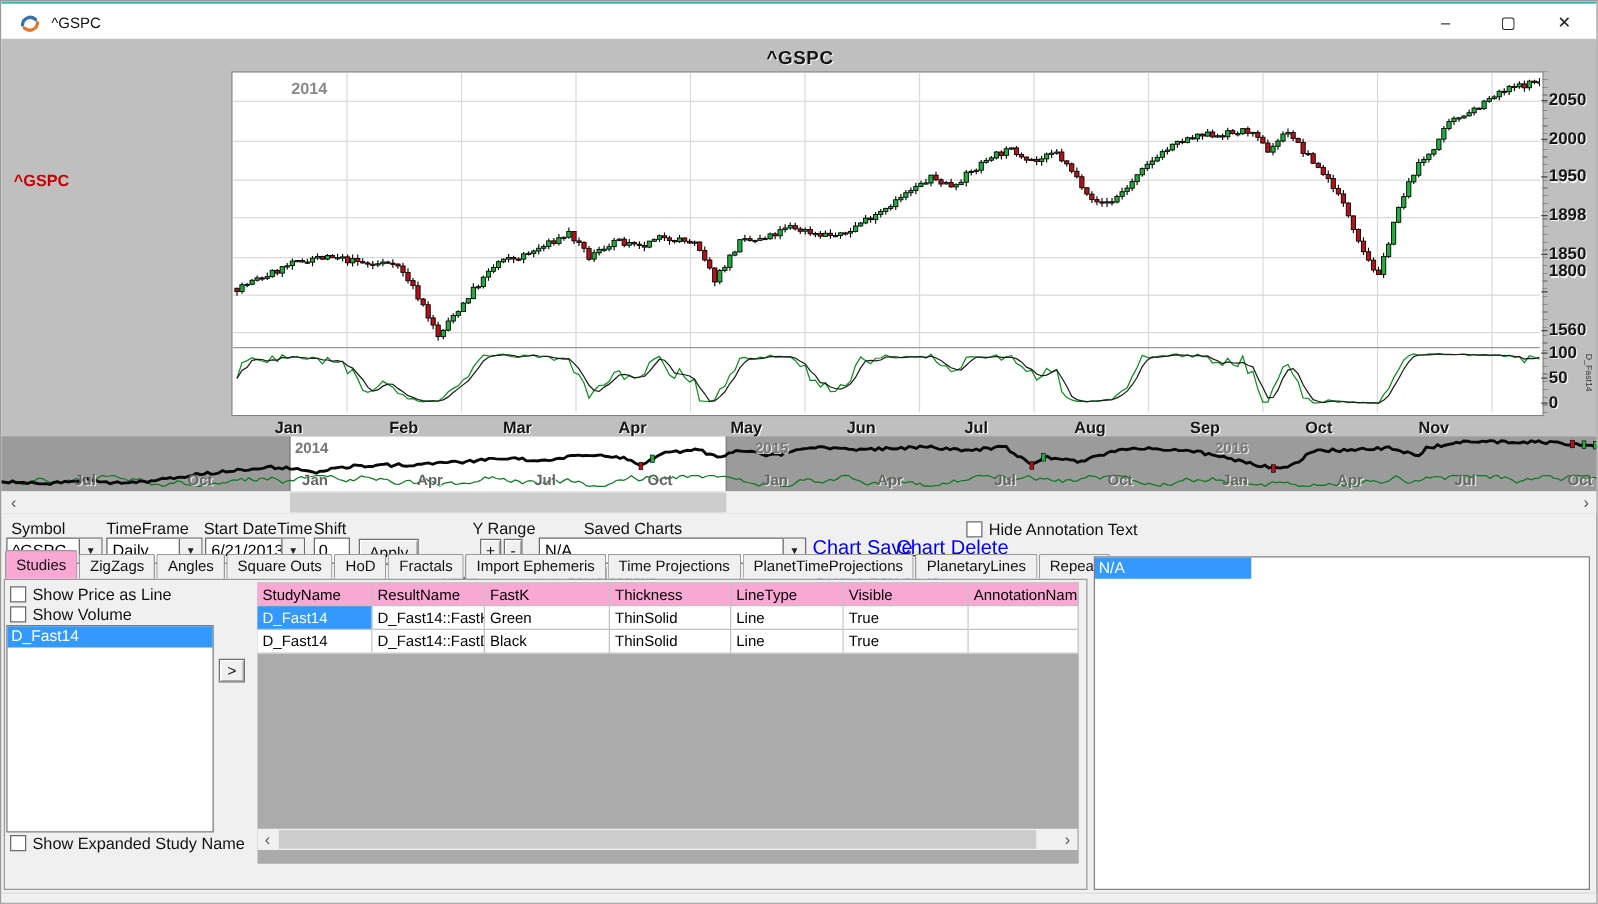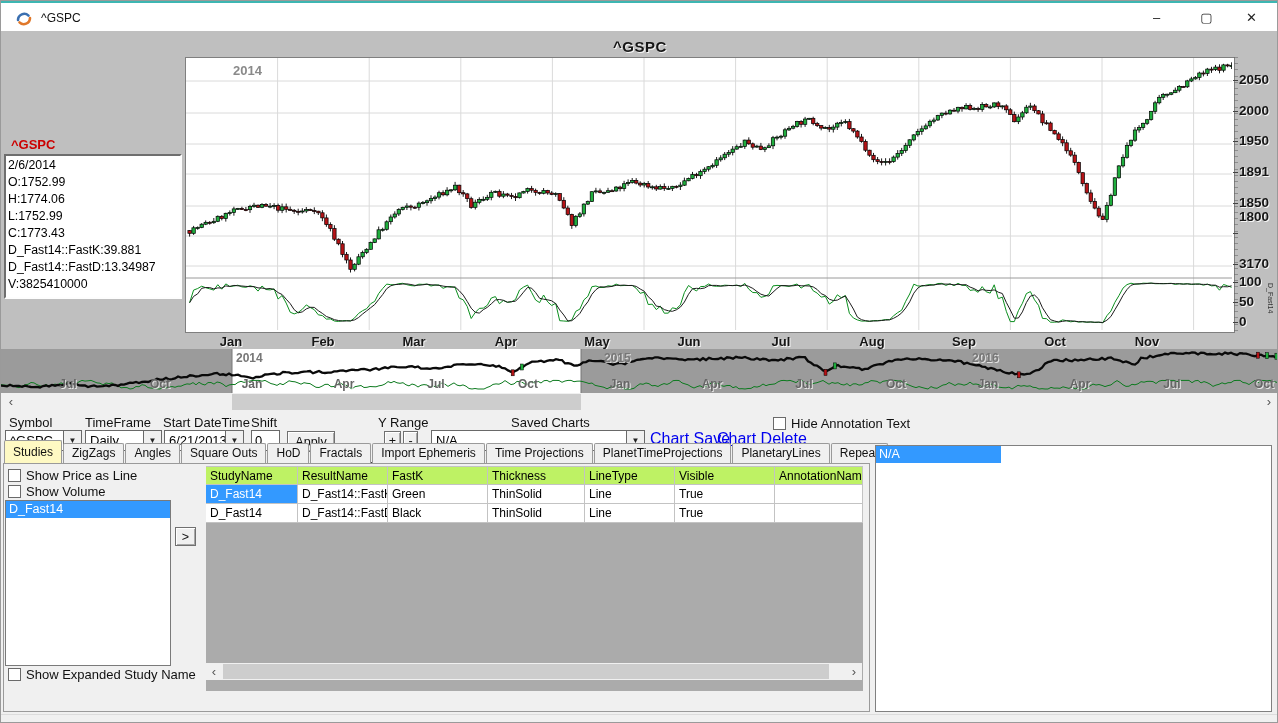--- a/index.html
+++ b/index.html
@@ -50,30 +50,30 @@
          font-size:12.5px;text-align:center;color:#111;}
   .cbrow{position:absolute;font-size:13px;color:#111;display:flex;align-items:center;gap:5px;}
   .cb{display:inline-block;width:13px;height:13px;background:#fff;border:1px solid #6a6a6a;
       box-sizing:border-box;position:relative;flex:0 0 13px;}
   .cb.checked::after{content:"✓";position:absolute;left:0px;top:-3px;font-size:13px;font-weight:bold;color:#000;}
   .link{position:absolute;font-size:16px;color:#0000ee;text-decoration:underline;cursor:pointer;}
   
   #tabstrip{left:3px;top:442px;height:20px;display:flex;align-items:flex-end;}
   .tab{height:19px;line-height:19px;padding:0 8px;font-size:12px;color:#111;background:#f0f0f0;
        border:1px solid #9a9a9a;border-bottom:none;border-radius:2px 2px 0 0;margin-right:1px;}
-  .tab.active{height:22px;line-height:22px;background:#fef9c3;position:relative;z-index:3;}
+  .tab.active{height:22px;line-height:22px;background:#f9a8d4;position:relative;z-index:3;}
   
   #studiespanel{left:2px;top:462px;width:867px;height:249px;background:#f0f0f0;border:1px solid #9a9a9a;box-sizing:border-box;}
   #studylist{left:4px;top:499px;width:166px;height:166px;background:#fff;border:1px solid #7a7a7a;box-sizing:border-box;}
   .listitem{font-size:12.5px;height:17px;line-height:17px;padding-left:3px;color:#000;}
   .listitem.sel{background:#3399ff;color:#fff;}
   #graybed{left:205px;top:465px;width:657px;height:225px;background:#ababab;}
   .tb-cell{position:absolute;box-sizing:border-box;border-right:1px solid #c3c3c3;border-bottom:1px solid #c3c3c3;
            background:#fff;font-size:12px;color:#000;padding:2px 0 0 4px;height:19px;overflow:hidden;white-space:nowrap;}
-  .tb-cell.hdr{background:#bef264;border-top:1px solid #c3c3c3;}
+  .tb-cell.hdr{background:#f9a8d4;border-top:1px solid #c3c3c3;}
   .tb-cell.selcell{background:#3399ff;color:#fff;}
   #stscroll{left:205px;top:662px;width:656px;height:17px;background:#f0f0f0;}
   #stthumb{left:17px;top:1px;width:606px;height:15px;background:#cdcdcd;position:absolute;}
   
   #annotlist{left:874px;top:444px;width:397px;height:267px;background:#fff;border:1px solid #808080;box-sizing:border-box;}
   #annotlist .listitem.sel{width:122px;}
   
   #statusbar{left:0;top:713px;width:1278px;height:10px;background:#f0f0f0;border-top:1px solid #dcdcdc;}
 </style>
 </head>
@@ -86,30 +86,20 @@
   </svg>
   <span class="abs" id="wintitle">^GSPC</span>
   <div class="abs winbtn" style="right:100px;">–</div>
   <div class="abs winbtn" style="right:50px;">▢</div>
   <div class="abs winbtn" style="right:5px;">✕</div>
 </div>
 
 <div class="abs" id="chartregion">
   <div class="abs emb" id="charttitle">^GSPC</div>
   <div class="abs" id="symred">^GSPC</div>
-  <div class="abs" id="infobox">
-      <div>2/6/2014</div>
-      <div>O:1752.99</div>
-      <div>H:1774.06</div>
-      <div>L:1752.99</div>
-      <div>C:1773.43</div>
-      <div>D_Fast14::FastK:39.881</div>
-      <div>D_Fast14::FastD:13.34987</div>
-      <div>V:3825410000</div>
-    </div>
 
   <div class="abs" id="plot">
     <svg id="plotsvg" width="1046" height="272" style="display:block">
         <line x1="91.6" y1="0" x2="91.6" y2="272" stroke="#dadada"></line>
         <line x1="183.2" y1="0" x2="183.2" y2="272" stroke="#dadada"></line>
         <line x1="274.8" y1="0" x2="274.8" y2="272" stroke="#dadada"></line>
         <line x1="366.4" y1="0" x2="366.4" y2="272" stroke="#dadada"></line>
         <line x1="458.0" y1="0" x2="458.0" y2="272" stroke="#dadada"></line>
         <line x1="549.6" y1="0" x2="549.6" y2="272" stroke="#dadada"></line>
         <line x1="641.2" y1="0" x2="641.2" y2="272" stroke="#dadada"></line>
@@ -651,27 +641,27 @@
   </div>
   <div class="abs emb" id="plotyear" style="color:#8a8a8a;text-shadow:none;">2014</div>
   <div class="abs" id="minorticks"></div>
   <div id="yaxis">
       <div class="ytick emb abs" style="top:41px;">2050</div>
       <div class="ytickdash abs" style="top:49px;"></div>
       <div class="ytick emb abs" style="top:72px;">2000</div>
       <div class="ytickdash abs" style="top:80px;"></div>
       <div class="ytick emb abs" style="top:102px;">1950</div>
       <div class="ytickdash abs" style="top:110px;"></div>
-      <div class="ytick emb abs" style="top:133px;">1891</div>
+      <div class="ytick emb abs" style="top:133px;">1898</div>
       <div class="ytickdash abs" style="top:141px;"></div>
       <div class="ytick emb abs" style="top:164px;">1850</div>
       <div class="ytickdash abs" style="top:172px;"></div>
       <div class="ytick emb abs" style="top:178px;">1800</div>
       <div class="ytickdash abs" style="top:202px;"></div>
-      <div class="ytick emb abs" style="top:225px;">3170</div>
+      <div class="ytick emb abs" style="top:225px;">1560</div>
       <div class="ytickdash abs" style="top:233px;"></div>
       <div class="ytick emb abs" style="top:243px;">100</div>
       <div class="ytickdash abs" style="top:251px;"></div>
       <div class="ytick emb abs" style="top:263px;">50</div>
       <div class="ytickdash abs" style="top:271px;"></div>
       <div class="ytick emb abs" style="top:283px;">0</div>
       <div class="ytickdash abs" style="top:291px;"></div>
     </div>
   <div id="months">
       <div class="mlabel emb" style="left:230px;">Jan</div>
@@ -752,21 +742,21 @@
 
 <div class="lbl" style="left:250px;top:414px;">Shift</div>
 <div class="tbox" style="left:250px;top:429px;width:29px;">0</div>
 <div class="btn3d" style="left:286px;top:430px;width:48px;height:21px;line-height:20px;">Apply</div>
 
 <div class="lbl" style="left:377px;top:414px;">Y Range</div>
 <div class="lbl" style="left:352px;top:433px;margin-top:23px;">Price</div>
 <div class="btn3d" style="left:383px;top:430px;width:17px;height:20px;line-height:19px;">+</div>
 <div class="btn3d" style="left:402px;top:430px;width:15px;height:20px;line-height:19px;">-</div>
 
-<div class="lbl" style="left:466px;top:414px;margin-left:44px;">Saved Charts</div>
+<div class="lbl" style="left:466px;top:414px;">Saved Charts</div>
 <div class="combo" style="left:430px;top:429px;width:214px;">
   <span class="val">N/A</span>
   <span class="dd">▼</span>
 </div>
 <div class="cbrow" style="left:433px;top:450px;">
   <span class="cb checked"></span>
   <span>Candlesticks</span>
 </div>
 
 <div class="link" style="left:649px;top:429px;">Chart Save</div>

